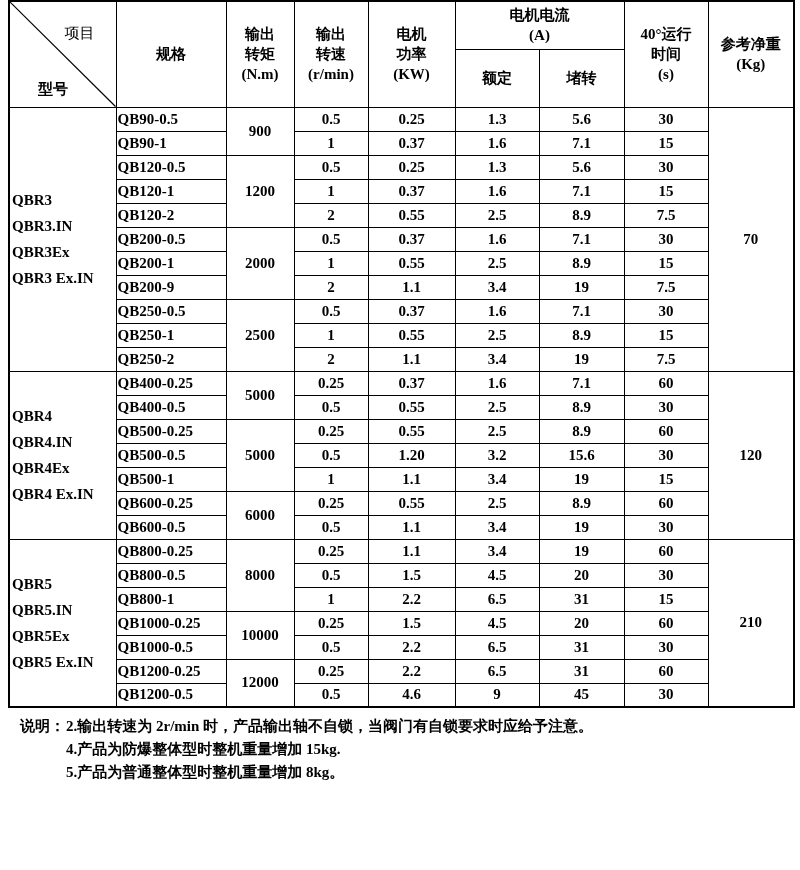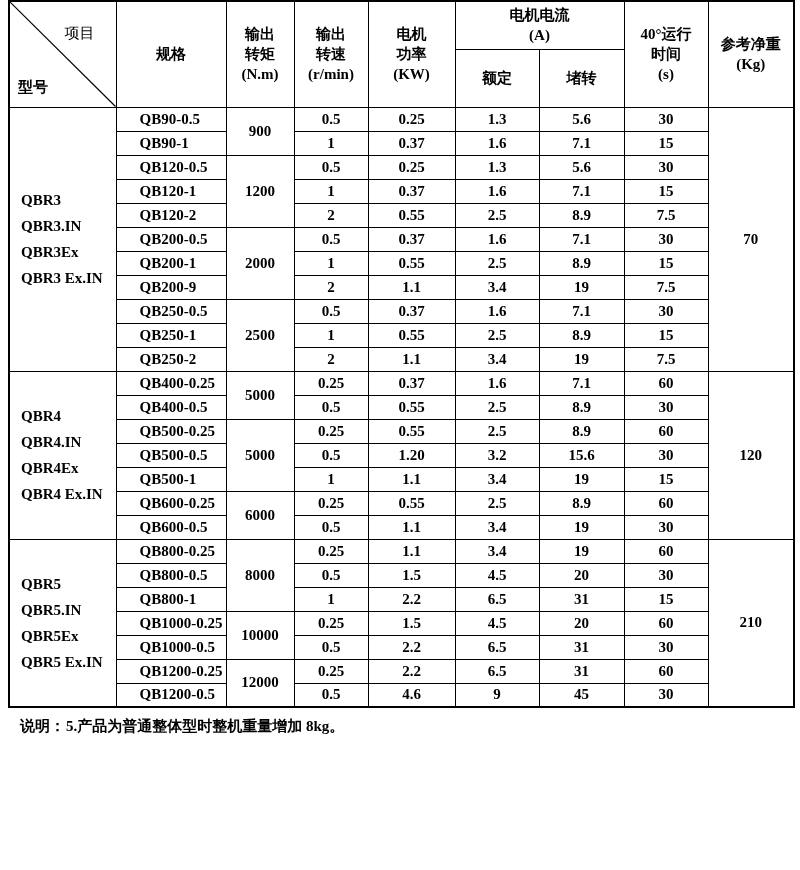--- a/index.html
+++ b/index.html
@@ -40,31 +40,31 @@
   .spec-table tbody tr { height: 24px; }
 
   
   th.diag-cell { position: relative; }
   th.diag-cell svg.diag-line {
     position: absolute; left: 0; top: 0;
     width: 100%; height: 100%;
     display: block;
   }
   .diag-top    { position: absolute; top: 21px;  right: 21px; font-weight: normal; }
-  .diag-bottom { position: absolute; bottom: 7px; left: 8px; font-weight: bold; font-family: Liberation Mono, monospace; }
+  .diag-bottom { position: absolute; bottom: 7px; left: 28px; font-weight: bold; }
 
   td.model-cell {
     text-align: left;
-    padding-left: 11px;
+    padding-left: 2px;
     white-space: pre-line;
     line-height: 26px;
   }
   td.spec-cell {
     text-align: left;
-    padding-left: 23px;
+    padding-left: 1px;
   }
 
   .notes {
     display: flex;
     margin: 7px 0 0 20px;
     font-size: 15px;
     font-weight: bold;
   }
   .notes-label { flex: 0 0 46px; line-height: 23px; }
   .notes-items { line-height: 23px; }
@@ -344,17 +344,19 @@
           <td>9</td>
           <td>45</td>
           <td>30</td>
         </tr>
       </tbody>
   </table>
 
   <div class="notes">
     <span class="notes-label">说明：</span>
     <div class="notes-items">
+      <div>2.输出转速为 2r/min 时，产品输出轴不自锁，当阀门有自锁要求时应给予注意。</div>
+      <div>4.产品为防爆整体型时整机重量增加 15kg.</div>
       <div>5.产品为普通整体型时整机重量增加 8kg。</div>
     </div>
   </div>
 
 </div>
 
 </body></html>

